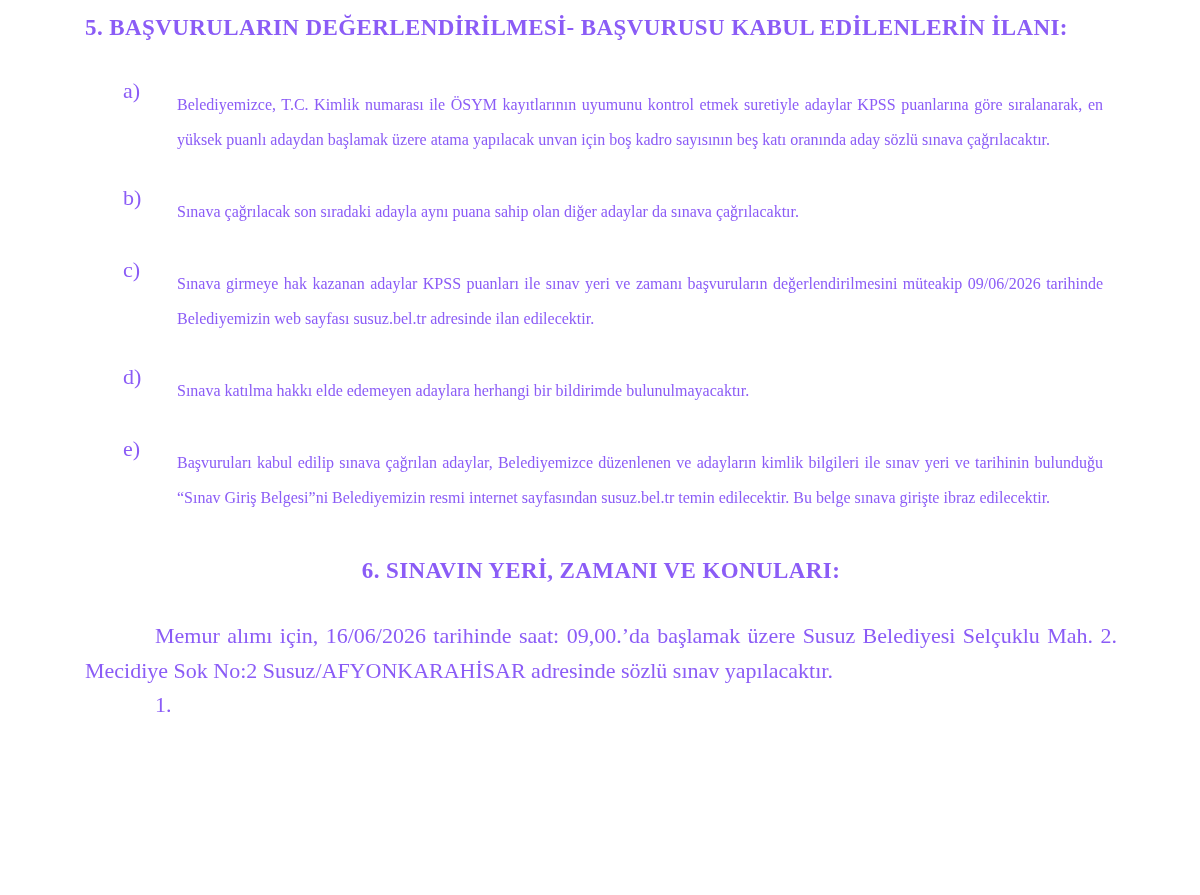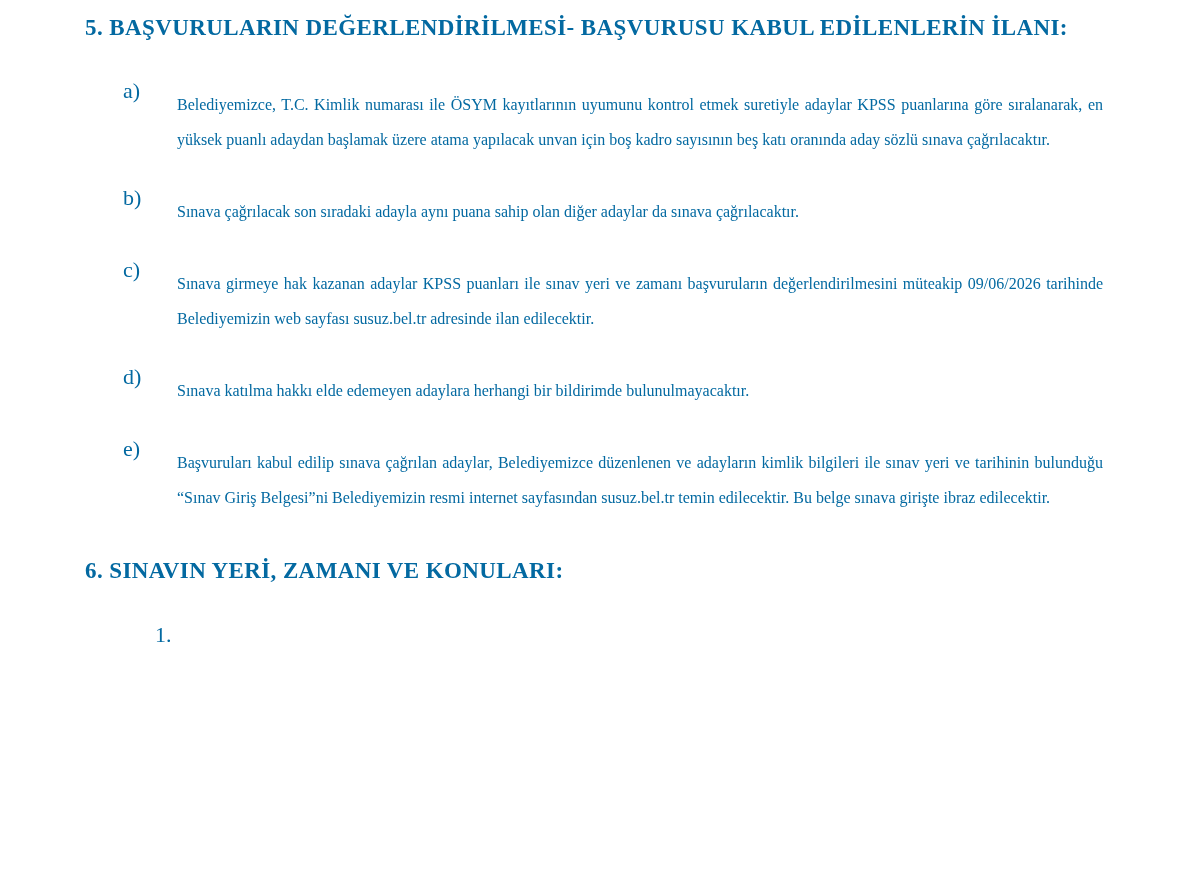--- a/index.html
+++ b/index.html
@@ -6,40 +6,40 @@
     margin: 0;
     padding: 0;
     background: #ffffff;
   }
   .page {
     position: relative;
     width: 1200px;
     height: 895px;
     box-sizing: border-box;
     background: #ffffff;
-    color: #0369a1;
+    color: #8b5cf6;
     font-family: "Liberation Serif", "DejaVu Serif", serif;
     padding: 8px 83px 0 85px;
     overflow: hidden;
   }
   .heading {
     margin: 0;
     font-size: 23px;
     font-weight: bold;
     line-height: 39px;
     text-align: justify;
     letter-spacing: 0.4px;
   }
   .heading-5 {
     margin-bottom: 26px;
   }
   .heading-6 {
     margin-top: 22px;
     margin-bottom: 28px;
-    text-align: left;
+    text-align: center;
   }
   .list {
     margin: 0;
   }
   .list-item {
     display: flex;
     align-items: flex-start;
     margin-left: 38px;
     margin-bottom: 9px;
   }
@@ -112,20 +112,21 @@
 
     <div class="list-item">
       <span class="list-label">e)</span>
       <p class="list-text">Başvuruları kabul edilip sınava çağrılan adaylar, Belediyemizce düzenlenen ve adayların kimlik bilgileri ile sınav yeri ve tarihinin bulunduğu “Sınav Giriş Belgesi”ni Belediyemizin resmi internet sayfasından susuz.bel.tr temin edilecektir. Bu belge sınava girişte ibraz edilecektir.</p>
     </div>
 
   </div>
 
   <h2 class="heading heading-6">6. SINAVIN YERİ, ZAMANI VE KONULARI:</h2>
 
+  <p class="para indented">Memur alımı için, 16/06/2026 tarihinde saat: 09,00.’da başlamak üzere Susuz Belediyesi Selçuklu Mah. 2. Mecidiye Sok No:2 Susuz/AFYONKARAHİSAR adresinde sözlü sınav yapılacaktır.</p>
 
 
 
 
   <div class="numbered-item">
     <span class="num">1.</span>
   </div>
 
 </div>
 

